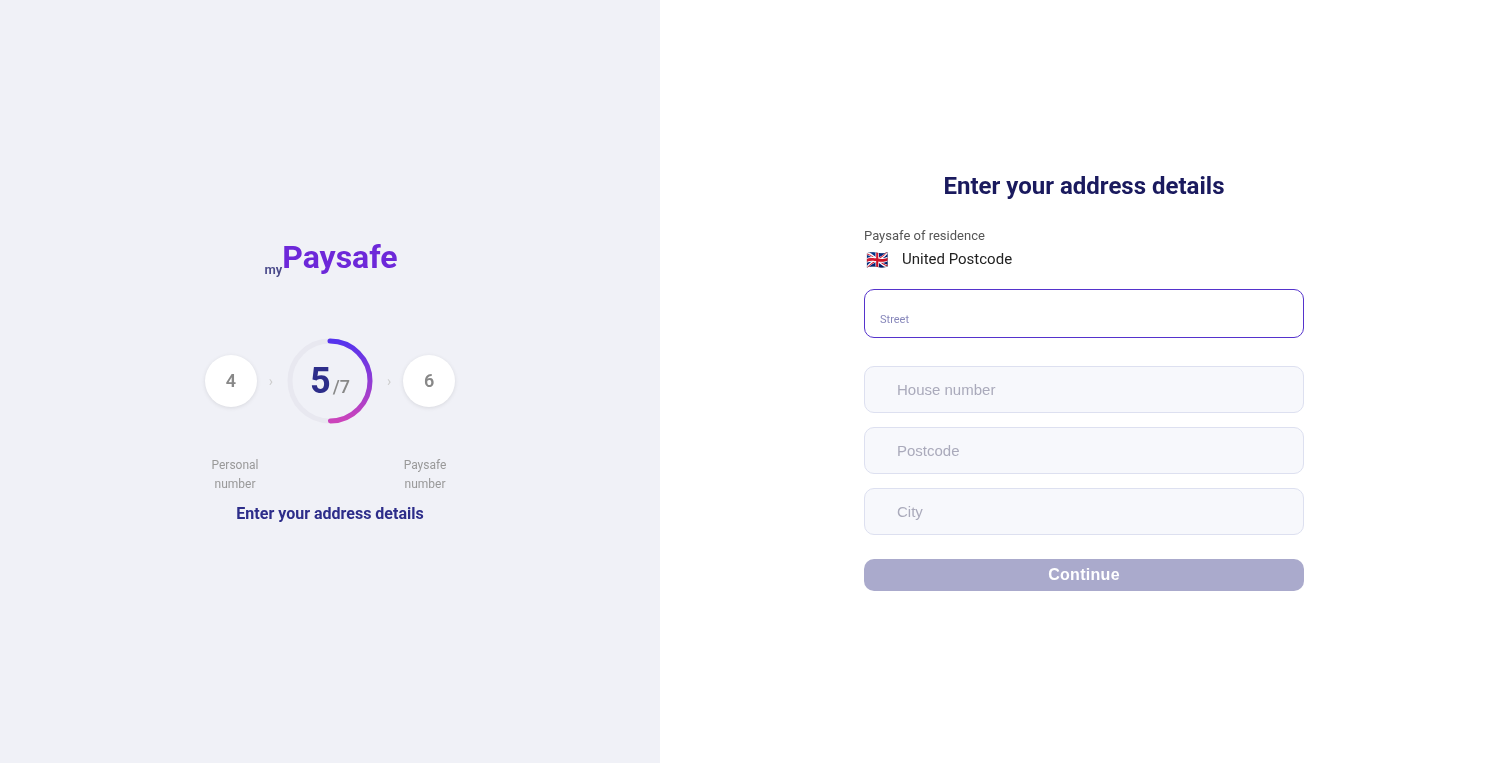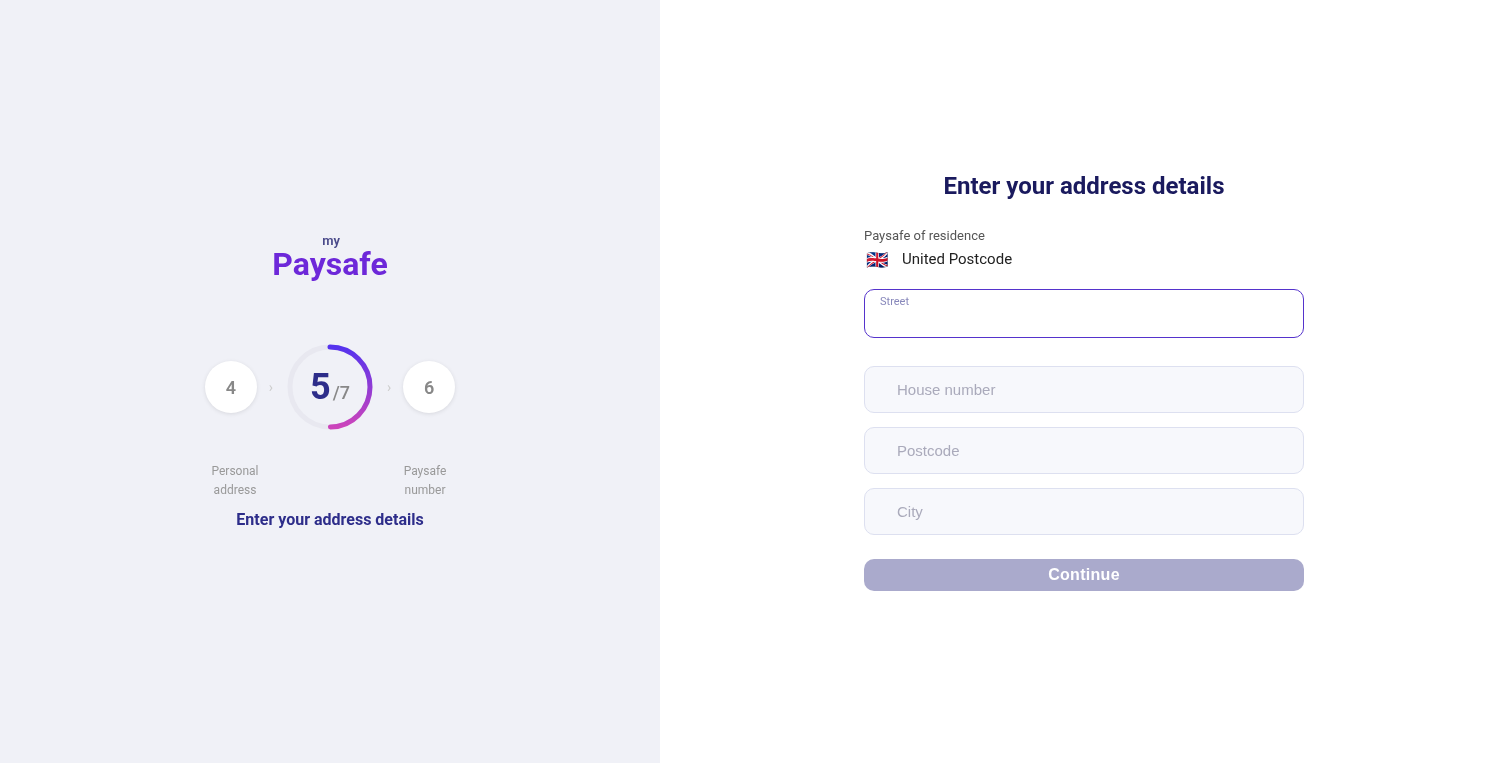--- a/index.html
+++ b/index.html
@@ -31,22 +31,22 @@
       background-color: #ffffff;
       display: flex;
       flex-direction: column;
       align-items: center;
       justify-content: center;
       padding: 40px;
     }
 
     .logo-container {
       display: flex;
-      flex-direction: column;
-      align-items: center;
+      flex-direction: row;
+      align-items: flex-end;
       margin-bottom: 60px;
     }
 
     .logo-my {
       font-size: 13px;
       color: #4a4a8a;
       font-weight: 600;
       margin-left: 2px;
       line-height: 1;
     }
@@ -225,21 +225,21 @@
       margin-top: 10px;
       letter-spacing: 0.3px;
     }
 
     .labeled-input {
       position: relative;
     }
 
     .labeled-input label {
       position: absolute;
-      top: 6px;
+      top: 24px;
       left: 16px;
       font-size: 11px;
       color: #8888bb;
       pointer-events: none;
     }
 
     .labeled-input input {
       padding-top: 22px;
       padding-bottom: 8px;
     }
@@ -283,21 +283,21 @@
 
       <span class="step-arrow">›</span>
 
       <div class="step-with-label">
         <div class="step-circle">6</div>
       </div>
     </div>
 
     <div class="step-labels">
       <div style="width:52px; text-align:center;">
-        <span class="step-label">Personal address</span>
+        <span class="step-label">Personal number</span>
       </div>
       <div style="width:24px;"></div>
       <div style="width:90px; text-align:center;"></div>
       <div style="width:24px;"></div>
       <div style="width:52px; text-align:center;">
         <span class="step-label">Paysafe number</span>
       </div>
     </div>
 
     <div class="page-subtitle">Enter your address details</div>

